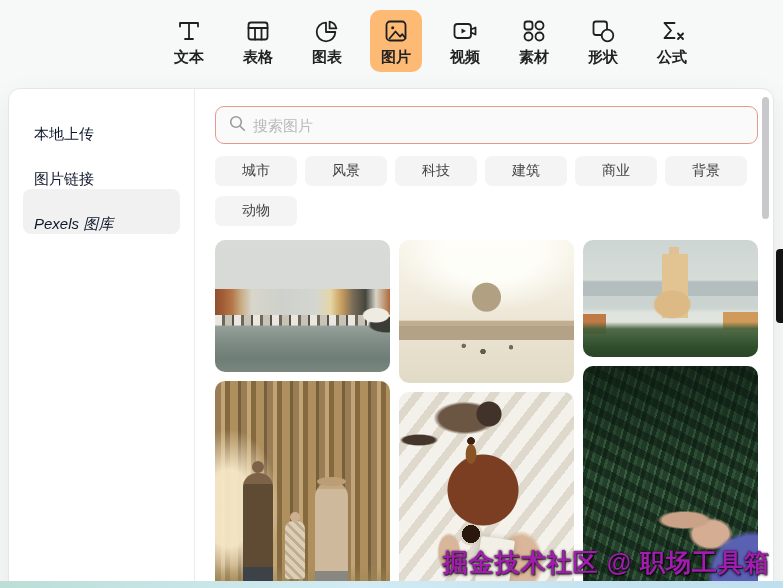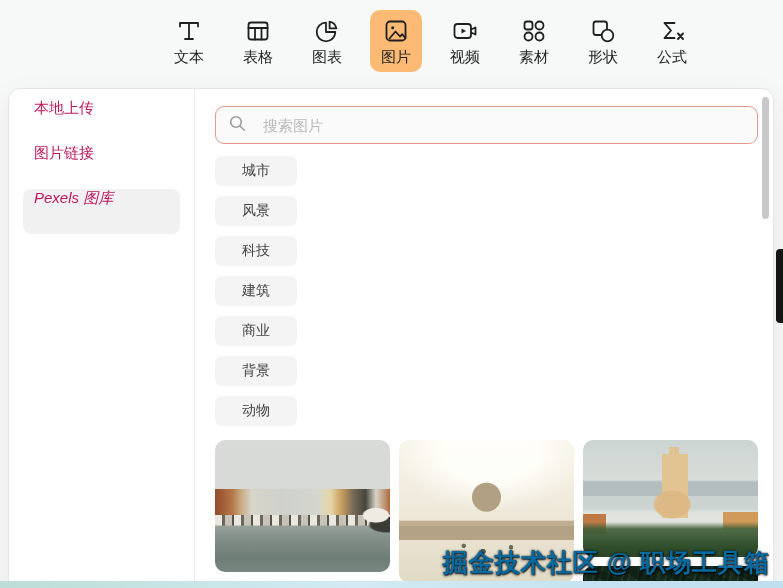--- a/index.html
+++ b/index.html
@@ -2,47 +2,47 @@
 <html><head>
 <meta charset="utf-8">
 <style>
   html,body{margin:0;padding:0;width:783px;height:588px;overflow:hidden;
     font-family:"Liberation Sans","DejaVu Sans",sans-serif;background:#f7f8f8;}
   *{box-sizing:border-box;}
 
   
   .toolbar{position:absolute;top:0;left:0;width:783px;height:88px;
     display:flex;justify-content:center;align-items:flex-start;
-    padding-top:10px;padding-left:78px;gap:17px;}
+    padding-top:10px;padding-left:78px;gap:17px;font-weight:bold;}
   .tb-item{width:52px;min-width:52px;display:flex;flex-direction:column;align-items:center;
     gap:3px;padding:7px 2px 6px;border-radius:10px;cursor:pointer;}
   .tb-item.selected{background:#fdba74;}
   .tb-item svg{width:28px;height:28px;display:block;}
   .tb-label{font-size:15px;color:#222;white-space:nowrap;line-height:18px;}
 
   
   .panel{position:absolute;left:8px;top:88px;width:766px;height:552px;
     background:#fff;border:1px solid #e6e6e6;border-radius:12px;
     box-shadow:0 10px 30px rgba(0,0,0,.07);display:flex;overflow:hidden;}
 
   .sidebar{width:186px;min-width:186px;border-right:1px solid #ececec;padding-top:10px;}
-  .side-item{height:45px;margin:0 14px;display:flex;align-items:flex-start;
-    padding:0 11px;border-radius:8px;font-size:15px;color:#be185d;cursor:pointer;white-space:nowrap;}
+  .side-item{height:45px;margin:0 14px;display:flex;align-items:flex-end;
+    padding:0 11px;border-radius:8px;font-size:15px;color:#0f172a;cursor:pointer;white-space:nowrap;}
   .side-item.selected{background:#f1f1f2;font-style:italic;}
 
   .main{flex:1;padding:17px 15px 0 20px;position:relative;}
 
   .search{height:38px;border:1.5px solid #e59a90;border-radius:9px;background:#fafafa;
-    display:flex;align-items:center;gap:15px;padding:0 12px;margin-bottom:12px;}
+    display:flex;align-items:center;gap:5px;padding:0 12px;margin-bottom:12px;}
   .search svg{width:18px;height:18px;flex:0 0 auto;}
   .search input{border:none;outline:none;background:transparent;flex:1;
     font-size:15px;color:#333;font-family:inherit;}
   .search input::placeholder{color:#b9b9b9;}
 
-  .tags{display:flex;flex-wrap:wrap;gap:10px 8px;margin-bottom:14px;flex-direction:column;}
+  .tags{display:flex;flex-wrap:wrap;gap:10px 8px;margin-bottom:14px;}
   .tag{width:82px;height:30px;border-radius:7px;background:#f4f4f5;
     display:flex;align-items:center;justify-content:center;
     font-size:14px;color:#434343;cursor:pointer;}
 
   .grid{display:flex;gap:9px;}
   .gcol{flex:1;display:flex;flex-direction:column;gap:9px;}
   .photo{width:100%;border-radius:10px;overflow:hidden;position:relative;
     background-repeat:no-repeat;cursor:pointer;}
 
   
@@ -136,21 +136,21 @@
       repeating-linear-gradient(105deg,#1b3323 0 4px,#305335 4px 7px,#24402c 7px 12px,#3b603f 12px 14px);}
 
   
   .scroll-thumb{position:absolute;right:4px;top:8px;width:7px;height:122px;
     background:#c9c9cb;border-radius:4px;cursor:pointer;}
   .edge-handle{position:absolute;right:0;top:249px;width:7px;height:74px;
     background:#141414;border-radius:4px 0 0 4px;}
   .bottom-strip{position:absolute;left:0;bottom:0;width:783px;height:7px;z-index:60;
     background:linear-gradient(90deg,#bcded6 0%,#d2ebf4 45%,#c5e3f0 75%,#bfdfee 100%);}
   .watermark{position:absolute;right:13px;bottom:9px;z-index:50;
-    font-size:25px;font-weight:700;color:#0369a1;letter-spacing:1px;white-space:nowrap;
+    font-size:25px;font-weight:700;color:#a21caf;letter-spacing:1px;white-space:nowrap;
     text-shadow:0 1px 3px rgba(0,0,0,.85),0 0 2px rgba(0,0,0,.6),1px 1px 0 rgba(0,0,0,.45);}
 </style>
 </head>
 <body>
 
 <div class="toolbar">
 
   <div class="tb-item">
     <span>
         <svg viewBox="0 0 28 28" fill="none" stroke="#1f1f1f" stroke-width="1.8" stroke-linecap="round">

